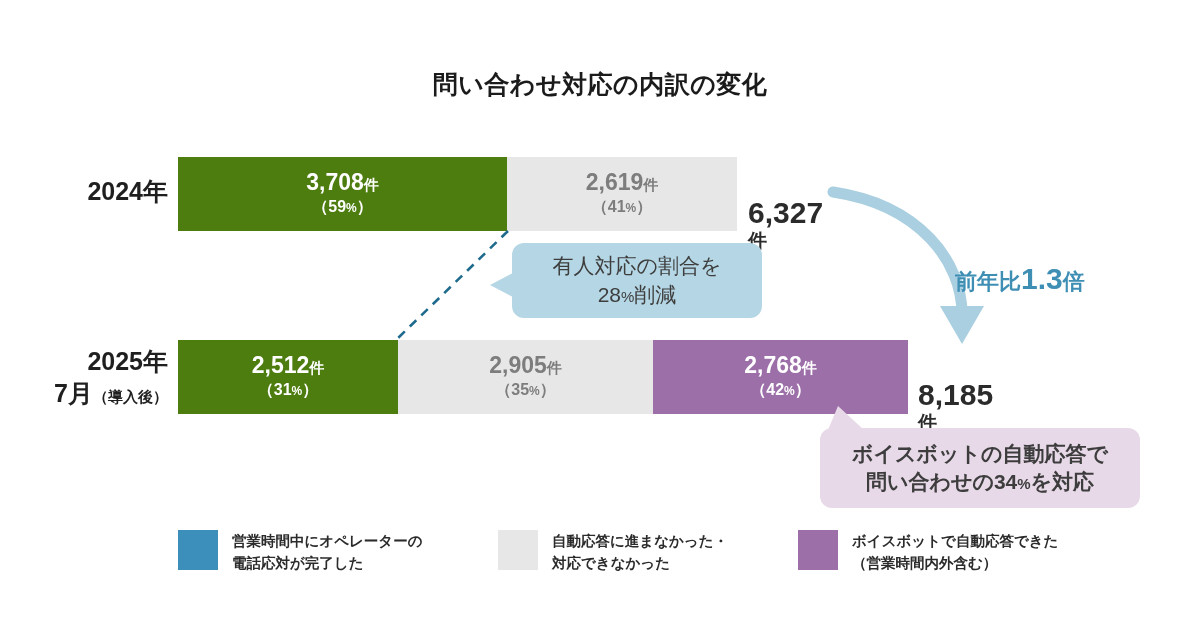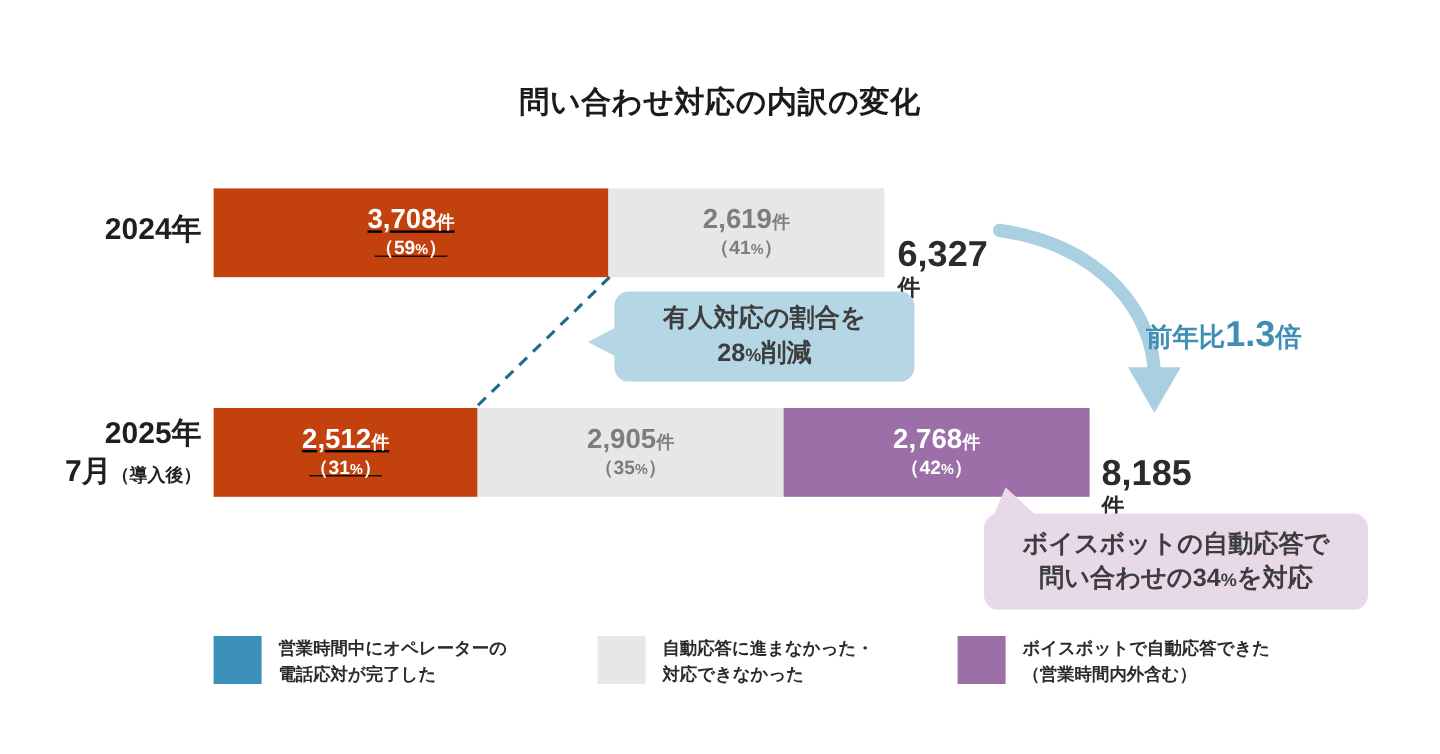--- a/index.html
+++ b/index.html
@@ -30,21 +30,21 @@
   #label-2024 { left: 8px; top: 163px; margin-top: 12px; }
   #label-2025 { left: 8px; top: 345px; }
 
   
   .bar-row { position: absolute; height: 74px; display: flex; }
   #bar-row-1 { left: 178px; top: 157px; width: 559px; }
   #bar-row-2 { left: 178px; top: 340px; width: 730px; }
 
   .seg { position: relative; height: 100%; display: flex;
          flex-direction: column; align-items: center; justify-content: center; }
-  .seg-blue   { background: #c2410c; text-decoration: underline; }
+  .seg-blue   { background: #4d7c0f; }
   .seg-gray   { background: #e7e7e7; }
   .seg-purple { background: #9c6fa8; }
 
   .seg-main { font-size: 23px; font-weight: bold; line-height: 1.05; white-space: nowrap; }
   .seg-main .unit { font-size: 15px; font-weight: bold; }
   .seg-pct  { font-size: 16px; font-weight: bold; margin-top: 2px; white-space: nowrap; }
   .seg-pct .pc { font-size: 12px; }
   .on-dark  { color: #ffffff; }
   .on-light { color: #7d7d7d; }
 
@@ -62,21 +62,21 @@
   .balloon {
     position: absolute; border-radius: 12px; text-align: center;
     display: flex; flex-direction: column; align-items: center; justify-content: center;
   }
   .balloon .bl { white-space: nowrap; line-height: 1.35; }
 
   #balloon-blue {
     left: 512px; top: 243px; width: 250px; height: 75px;
     background: #b5d6e4; color: #3d3d3d;
   }
-  #balloon-blue .bl { font-size: 21px; font-weight: bold; }
+  #balloon-blue .bl { font-size: 21px; font-weight: normal; }
   #balloon-blue .pc { font-size: 15px; }
   #balloon-blue::after {
     content: ""; position: absolute; left: -22px; top: 30px;
     border-top: 12px solid transparent; border-bottom: 12px solid transparent;
     border-right: 23px solid #b5d6e4;
   }
 
   #balloon-purple {
     left: 820px; top: 428px; width: 320px; height: 80px;
     background: #e8d9e8; color: #3d3d3d;

